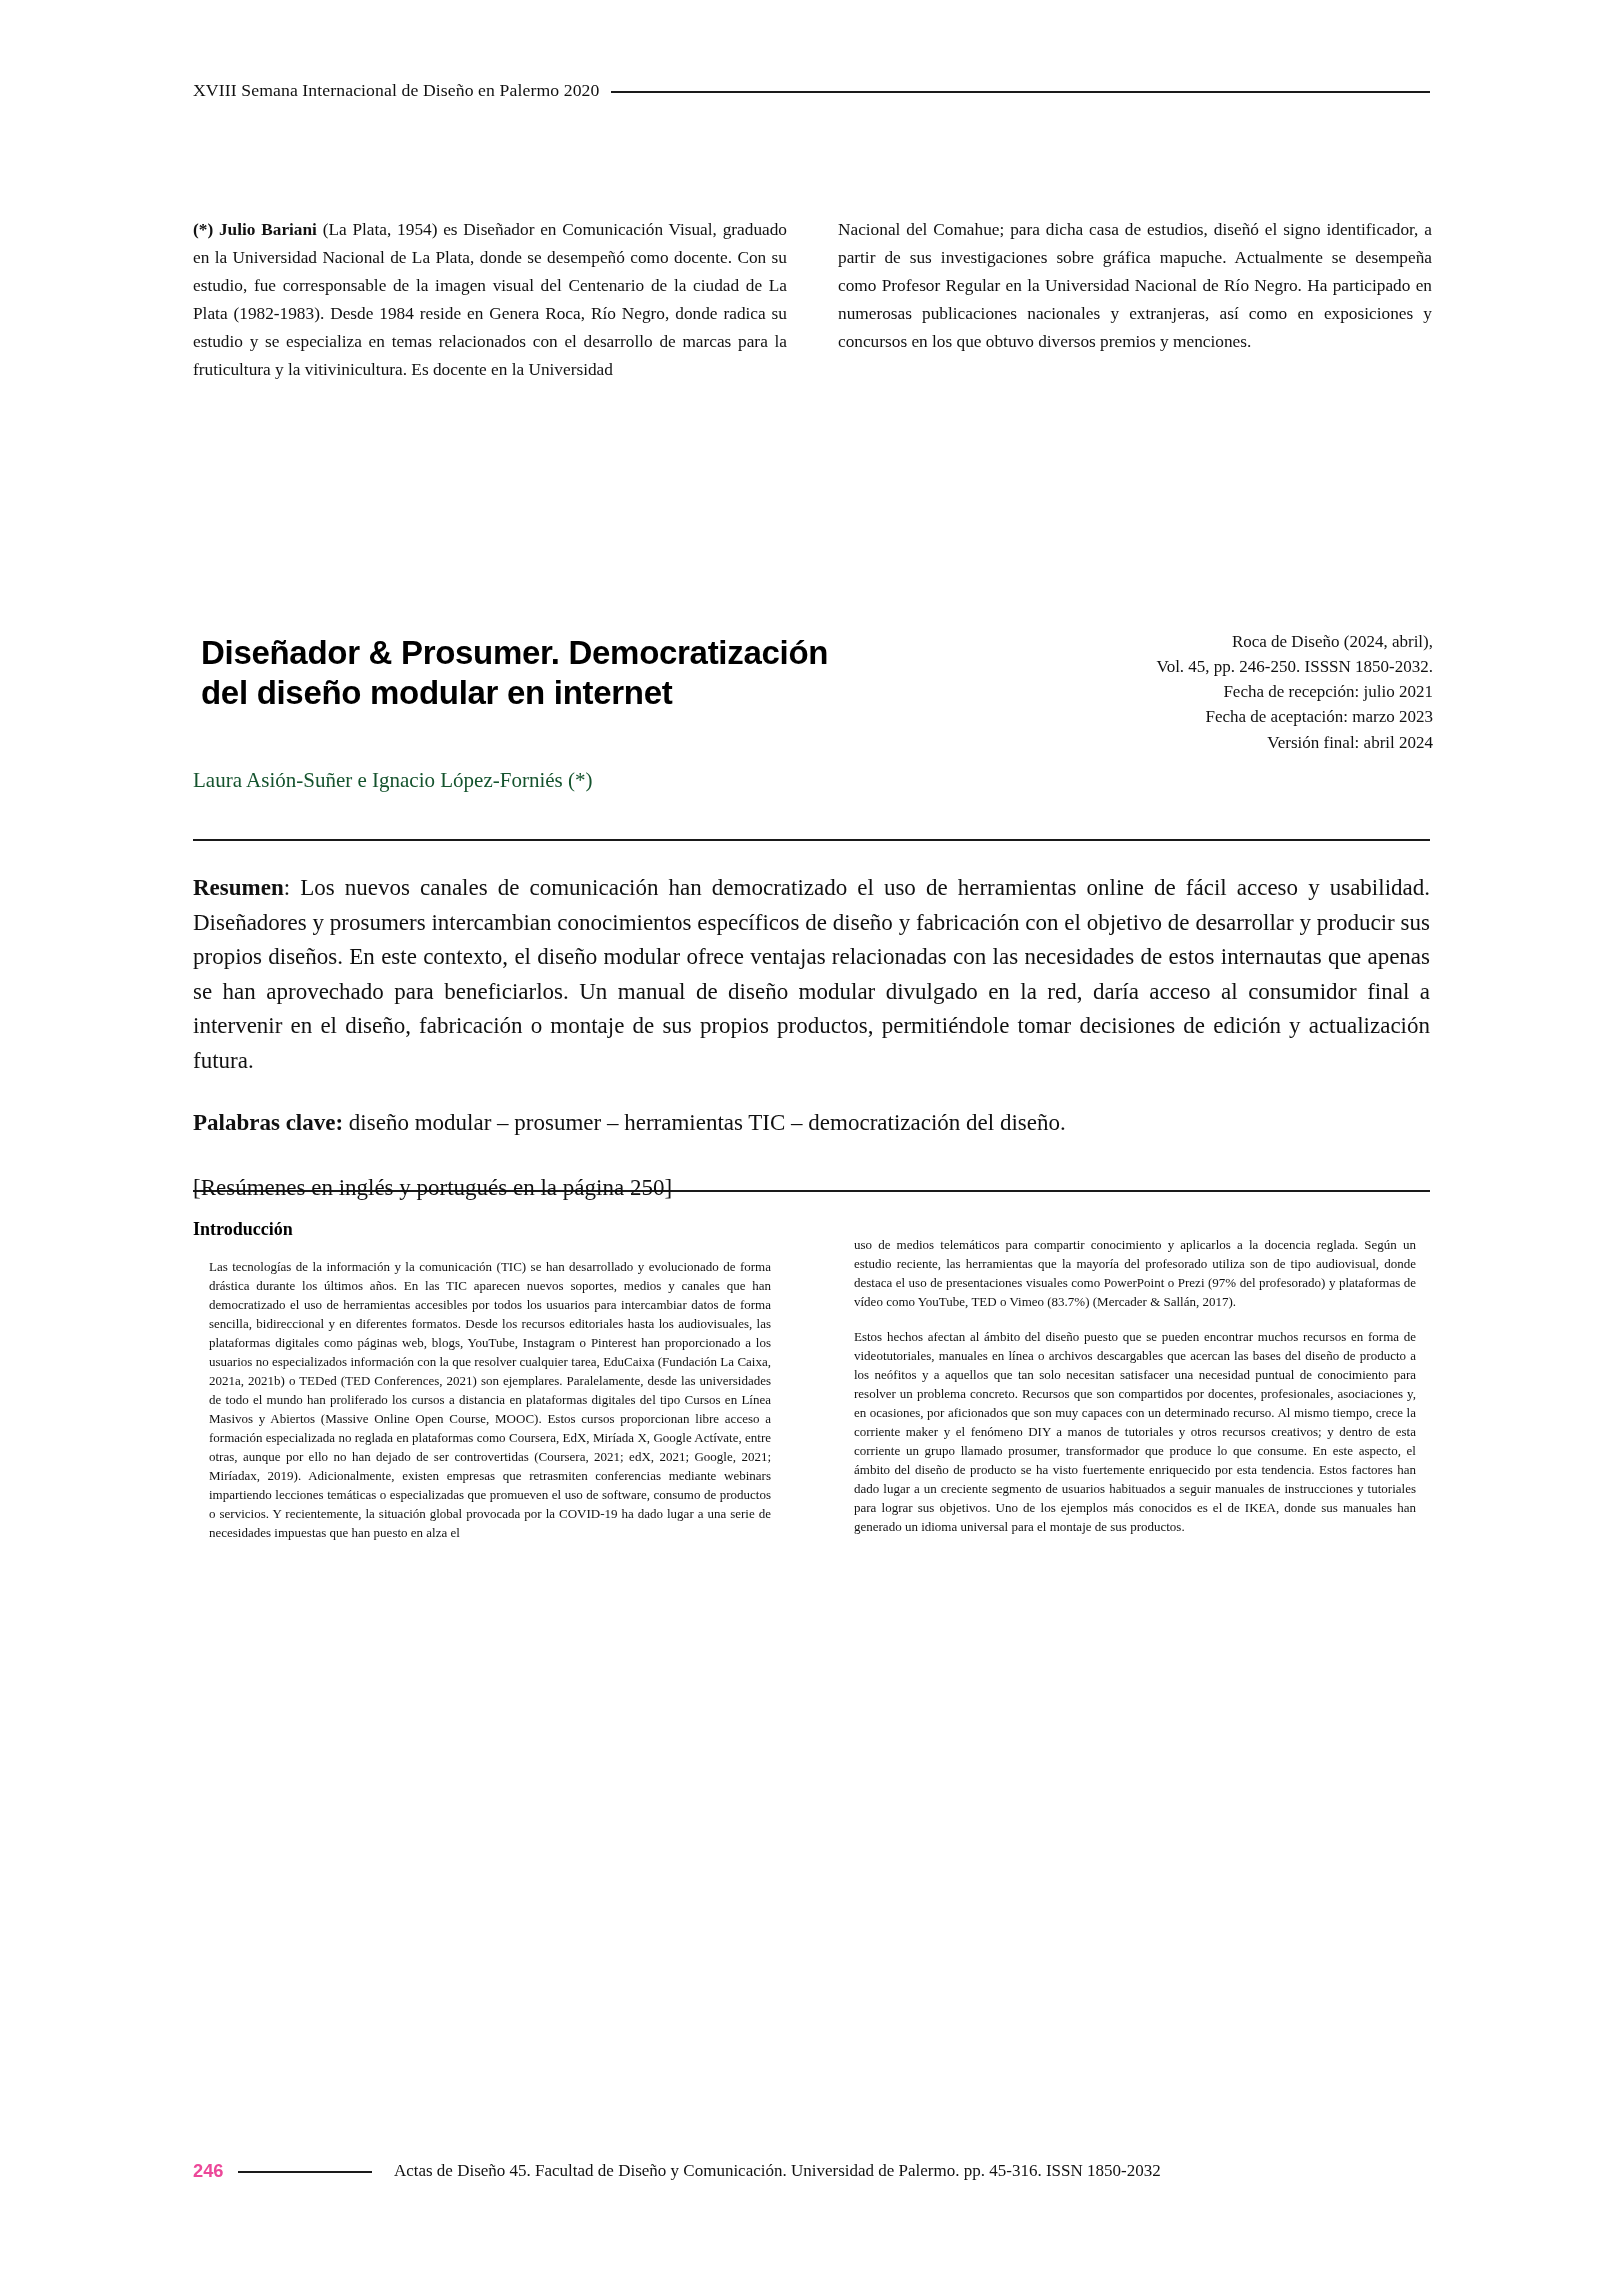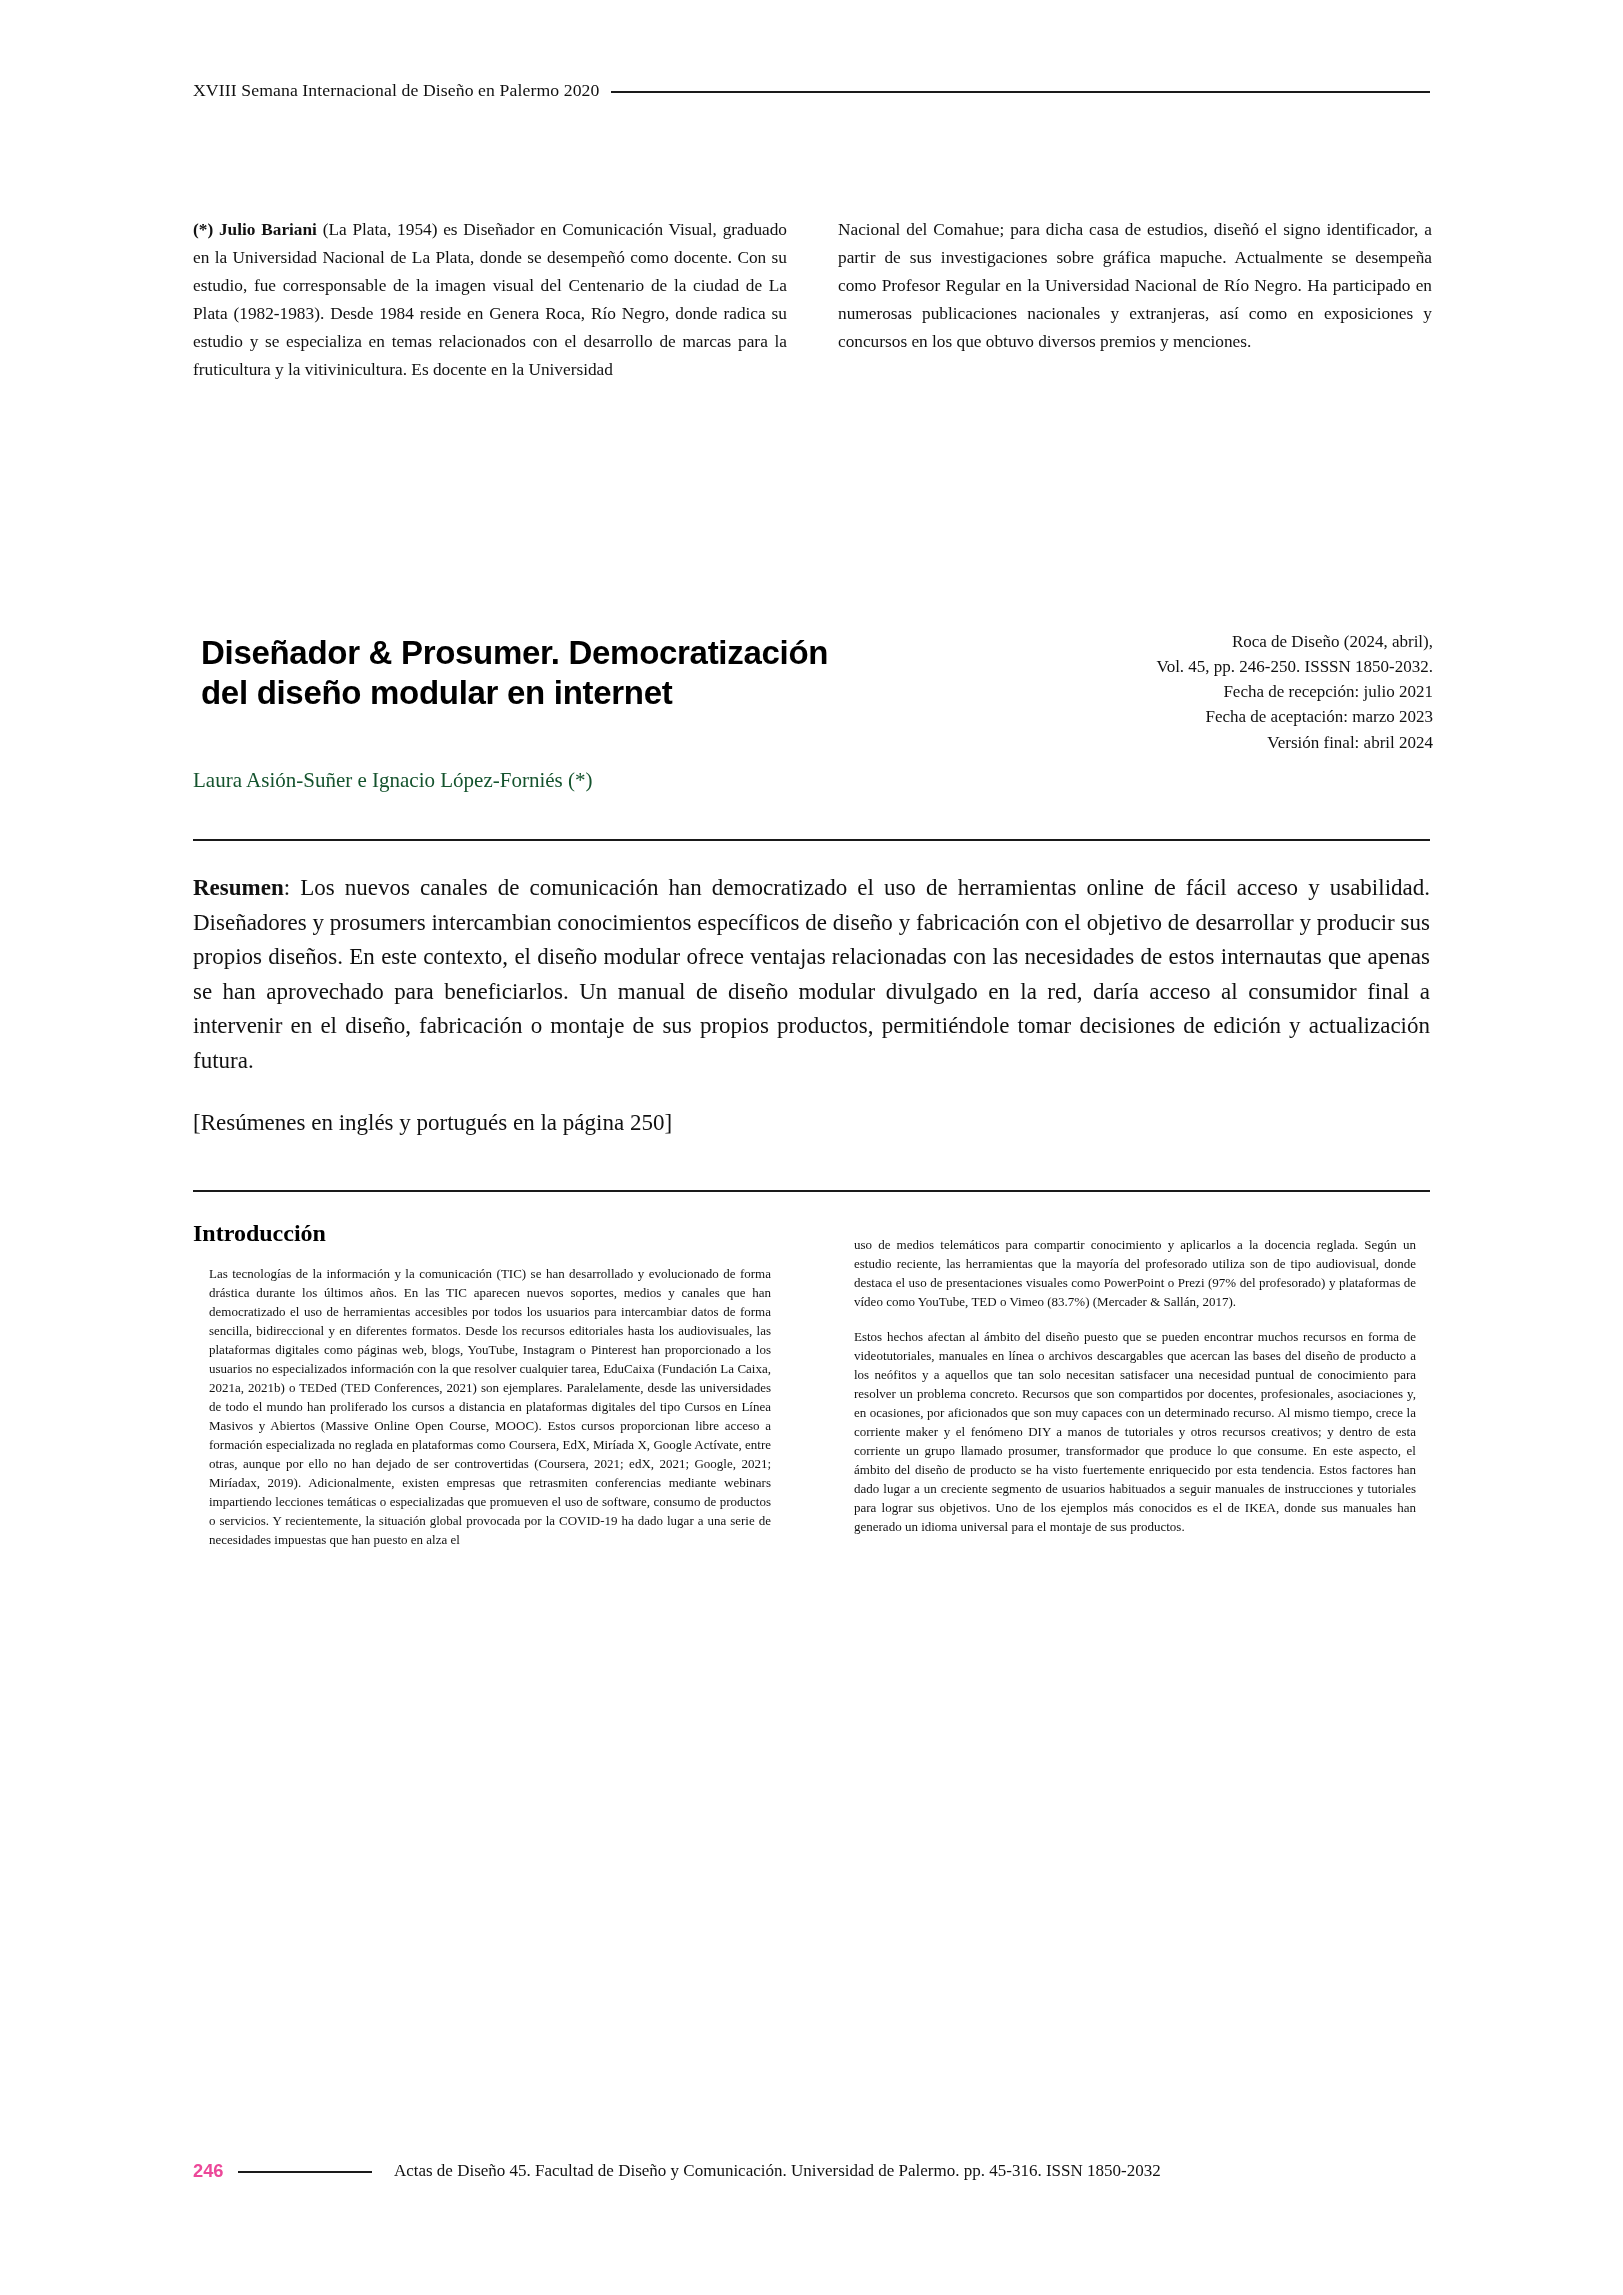--- a/index.html
+++ b/index.html
@@ -138,21 +138,21 @@
     width: 1240px;
     display: flex;
     gap: 51px;
   }
   .col {
     width: 594px;
   }
   .section-head {
     font-family: "Liberation Serif", "DejaVu Serif", serif;
     font-weight: 700;
-    font-size: 24px;
+    font-size: 18px;
     line-height: 1.2;
     margin: 0 0 5.2px 0;
     color: #000;
   }
   .col p {
     margin: 16px;
     font-size: 13px;
     line-height: 1.465;
     text-align: justify;
     text-justify: inter-word;
@@ -214,20 +214,21 @@
       <div>Fecha de aceptación: marzo 2023</div>
       <div>Versión final: abril 2024</div>
     </div>
   </div>
 
   <div class="rule rule-abstract-top"></div>
   <div class="rule rule-abstract-bottom"></div>
 
   <div class="abstract">
     <p class="resumen"><b>Resumen</b><span>: Los nuevos canales de comunicación han democratizado el uso de herramientas online de fácil acceso y usabilidad. Diseñadores y prosumers intercambian conocimientos específicos de diseño y fabricación con el objetivo de desarrollar y producir sus propios diseños. En este contexto, el diseño modular ofrece ventajas relacionadas con las necesidades de estos internautas que apenas se han aprovechado para beneficiarlos. Un manual de diseño modular divulgado en la red, daría acceso al consumidor final a intervenir en el diseño, fabricación o montaje de sus propios productos, permitiéndole tomar decisiones de edición y actualización futura.</span></p>
+    <p class="keywords"><b>Palabras clave:</b><span> diseño modular – prosumer – herramientas TIC – democratización del diseño.</span></p>
     <p class="note">[Resúmenes en inglés y portugués en la página 250]</p>
   </div>
 
   <div class="body-cols">
     <div class="col">
       <h2 class="section-head">Introducción</h2>
       <p>Las tecnologías de la información y la comunicación (TIC) se han desarrollado y evolucionado de forma drástica durante los últimos años. En las TIC aparecen nuevos soportes, medios y canales que han democratizado el uso de herramientas accesibles por todos los usuarios para intercambiar datos de forma sencilla, bidireccional y en diferentes formatos. Desde los recursos editoriales hasta los audiovisuales, las plataformas digitales como páginas web, blogs, YouTube, Instagram o Pinterest han proporcionado a los usuarios no especializados información con la que resolver cualquier tarea, EduCaixa (Fundación La Caixa, 2021a, 2021b) o TEDed (TED Conferences, 2021) son ejemplares. Paralelamente, desde las universidades de todo el mundo han proliferado los cursos a distancia en plataformas digitales del tipo Cursos en Línea Masivos y Abiertos (Massive Online Open Course, MOOC). Estos cursos proporcionan libre acceso a formación especializada no reglada en plataformas como Coursera, EdX, Miríada X, Google Actívate, entre otras, aunque por ello no han dejado de ser controvertidas (Coursera, 2021; edX, 2021; Google, 2021; Miríadax, 2019). Adicionalmente, existen empresas que retrasmiten conferencias mediante webinars impartiendo lecciones temáticas o especializadas que promueven el uso de software, consumo de productos o servicios. Y recientemente, la situación global provocada por la COVID-19 ha dado lugar a una serie de necesidades impuestas que han puesto en alza el</p>
     </div>
     <div class="col">
       <p>uso de medios telemáticos para compartir conocimiento y aplicarlos a la docencia reglada. Según un estudio reciente, las herramientas que la mayoría del profesorado utiliza son de tipo audiovisual, donde destaca el uso de presentaciones visuales como PowerPoint o Prezi (97% del profesorado) y plataformas de vídeo como YouTube, TED o Vimeo (83.7%) (Mercader &amp; Sallán, 2017).</p>

